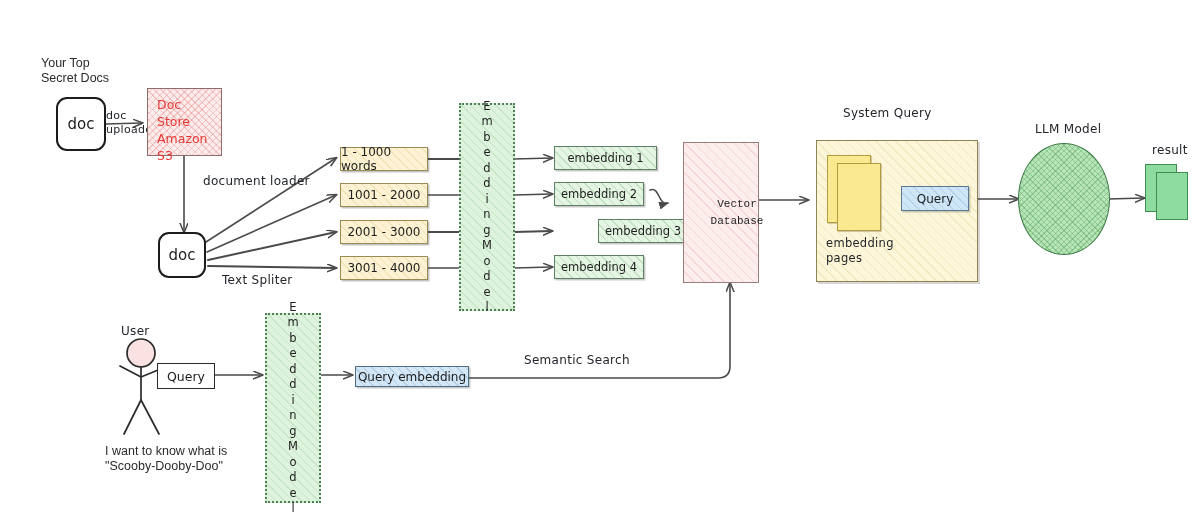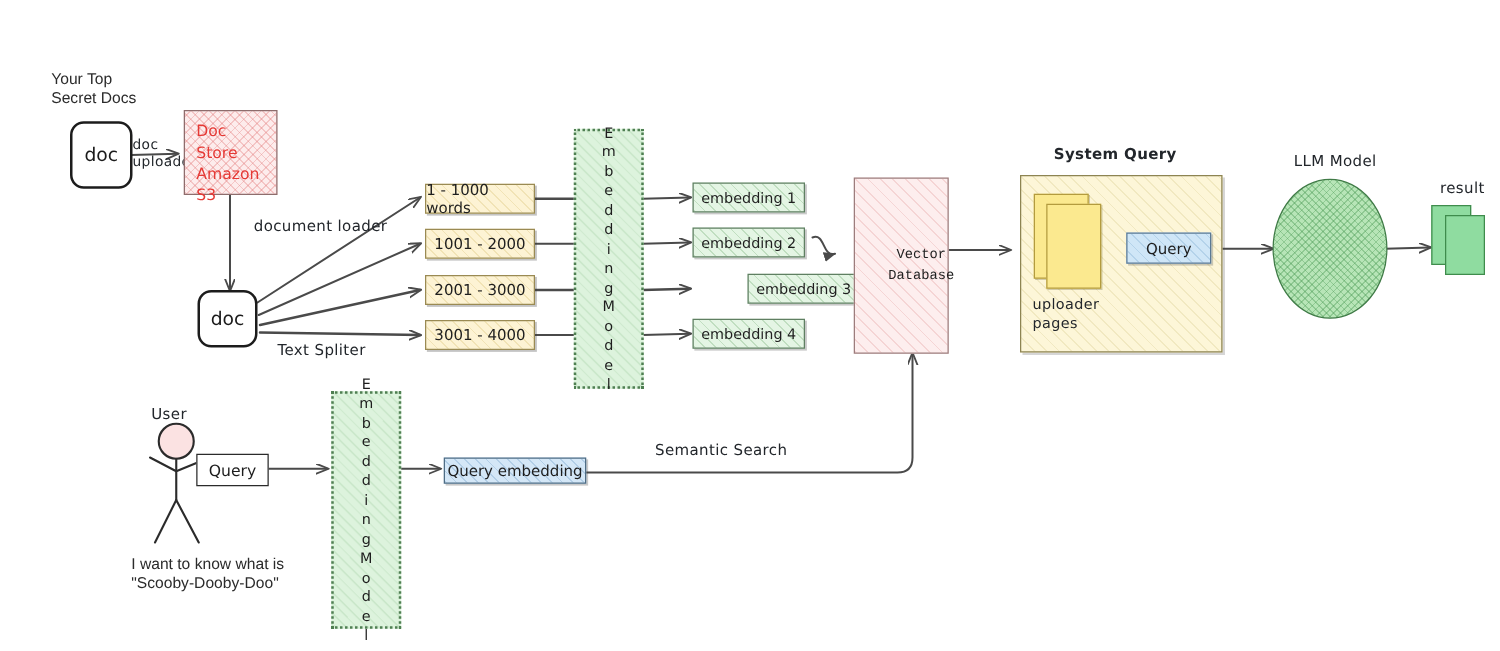--- a/index.html
+++ b/index.html
@@ -217,46 +217,46 @@
     <i>n</i>
     <i>g</i>
     <i class="gap"></i>
     <i>M</i>
     <i>o</i>
     <i>d</i>
     <i>e</i>
     <i>l</i>
   </div>
 
-<div class="node embbox" style="left:554px;top:146px;width:90px;height:24px;">
+<div class="node embbox" style="left:554px;top:146px;width:103px;height:24px;">
   <span>embedding 1</span>
 </div>
 <div class="node embbox" style="left:554px;top:182px;width:90px;height:24px;">
   <span>embedding 2</span>
 </div>
 <div class="node embbox" style="left:554px;top:219px;width:90px;height:24px;margin-left:44px;">
   <span>embedding 3</span>
 </div>
 <div class="node embbox" style="left:554px;top:255px;width:90px;height:24px;">
   <span>embedding 4</span>
 </div>
 
 <div class="node vdb" style="left:683px;top:142px;width:76px;height:141px;">
   <span>
     <span>Vector</span><br>
     <span>Database</span>
   </span>
 </div>
 
-<div class="node hand lbl" style="left:843px;top:116px;white-space:nowrap;font-weight:bold;">System Query</div>
+<div class="node hand lbl" style="left:843px;top:106px;white-space:nowrap;">System Query</div>
 
 <div class="node sysq" style="left:816px;top:140px;width:162px;height:142px;">
   <div class="page" style="left:10px;top:14px;width:42px;height:66px;"></div>
   <div class="page" style="left:20px;top:22px;width:42px;height:66px;"></div>
-  <div class="hand" style="position:absolute;left:9px;top:95px;white-space:pre-line;line-height:15px;font-size:11.5px;">uploader
+  <div class="hand" style="position:absolute;left:9px;top:95px;white-space:pre-line;line-height:15px;font-size:11.5px;">embedding
 pages</div>
   <div class="qbox" style="left:84px;top:45px;width:66px;height:23px;">
     <span>Query</span>
   </div>
 </div>
 
 <div class="node hand lbl" style="left:1035px;top:122px;white-space:nowrap;">LLM Model</div>
 <div class="node llm" style="left:1018px;top:143px;width:92px;height:112px;"></div>
 
 <div class="node hand lbl" style="left:1152px;top:143px;white-space:nowrap;">result</div>

